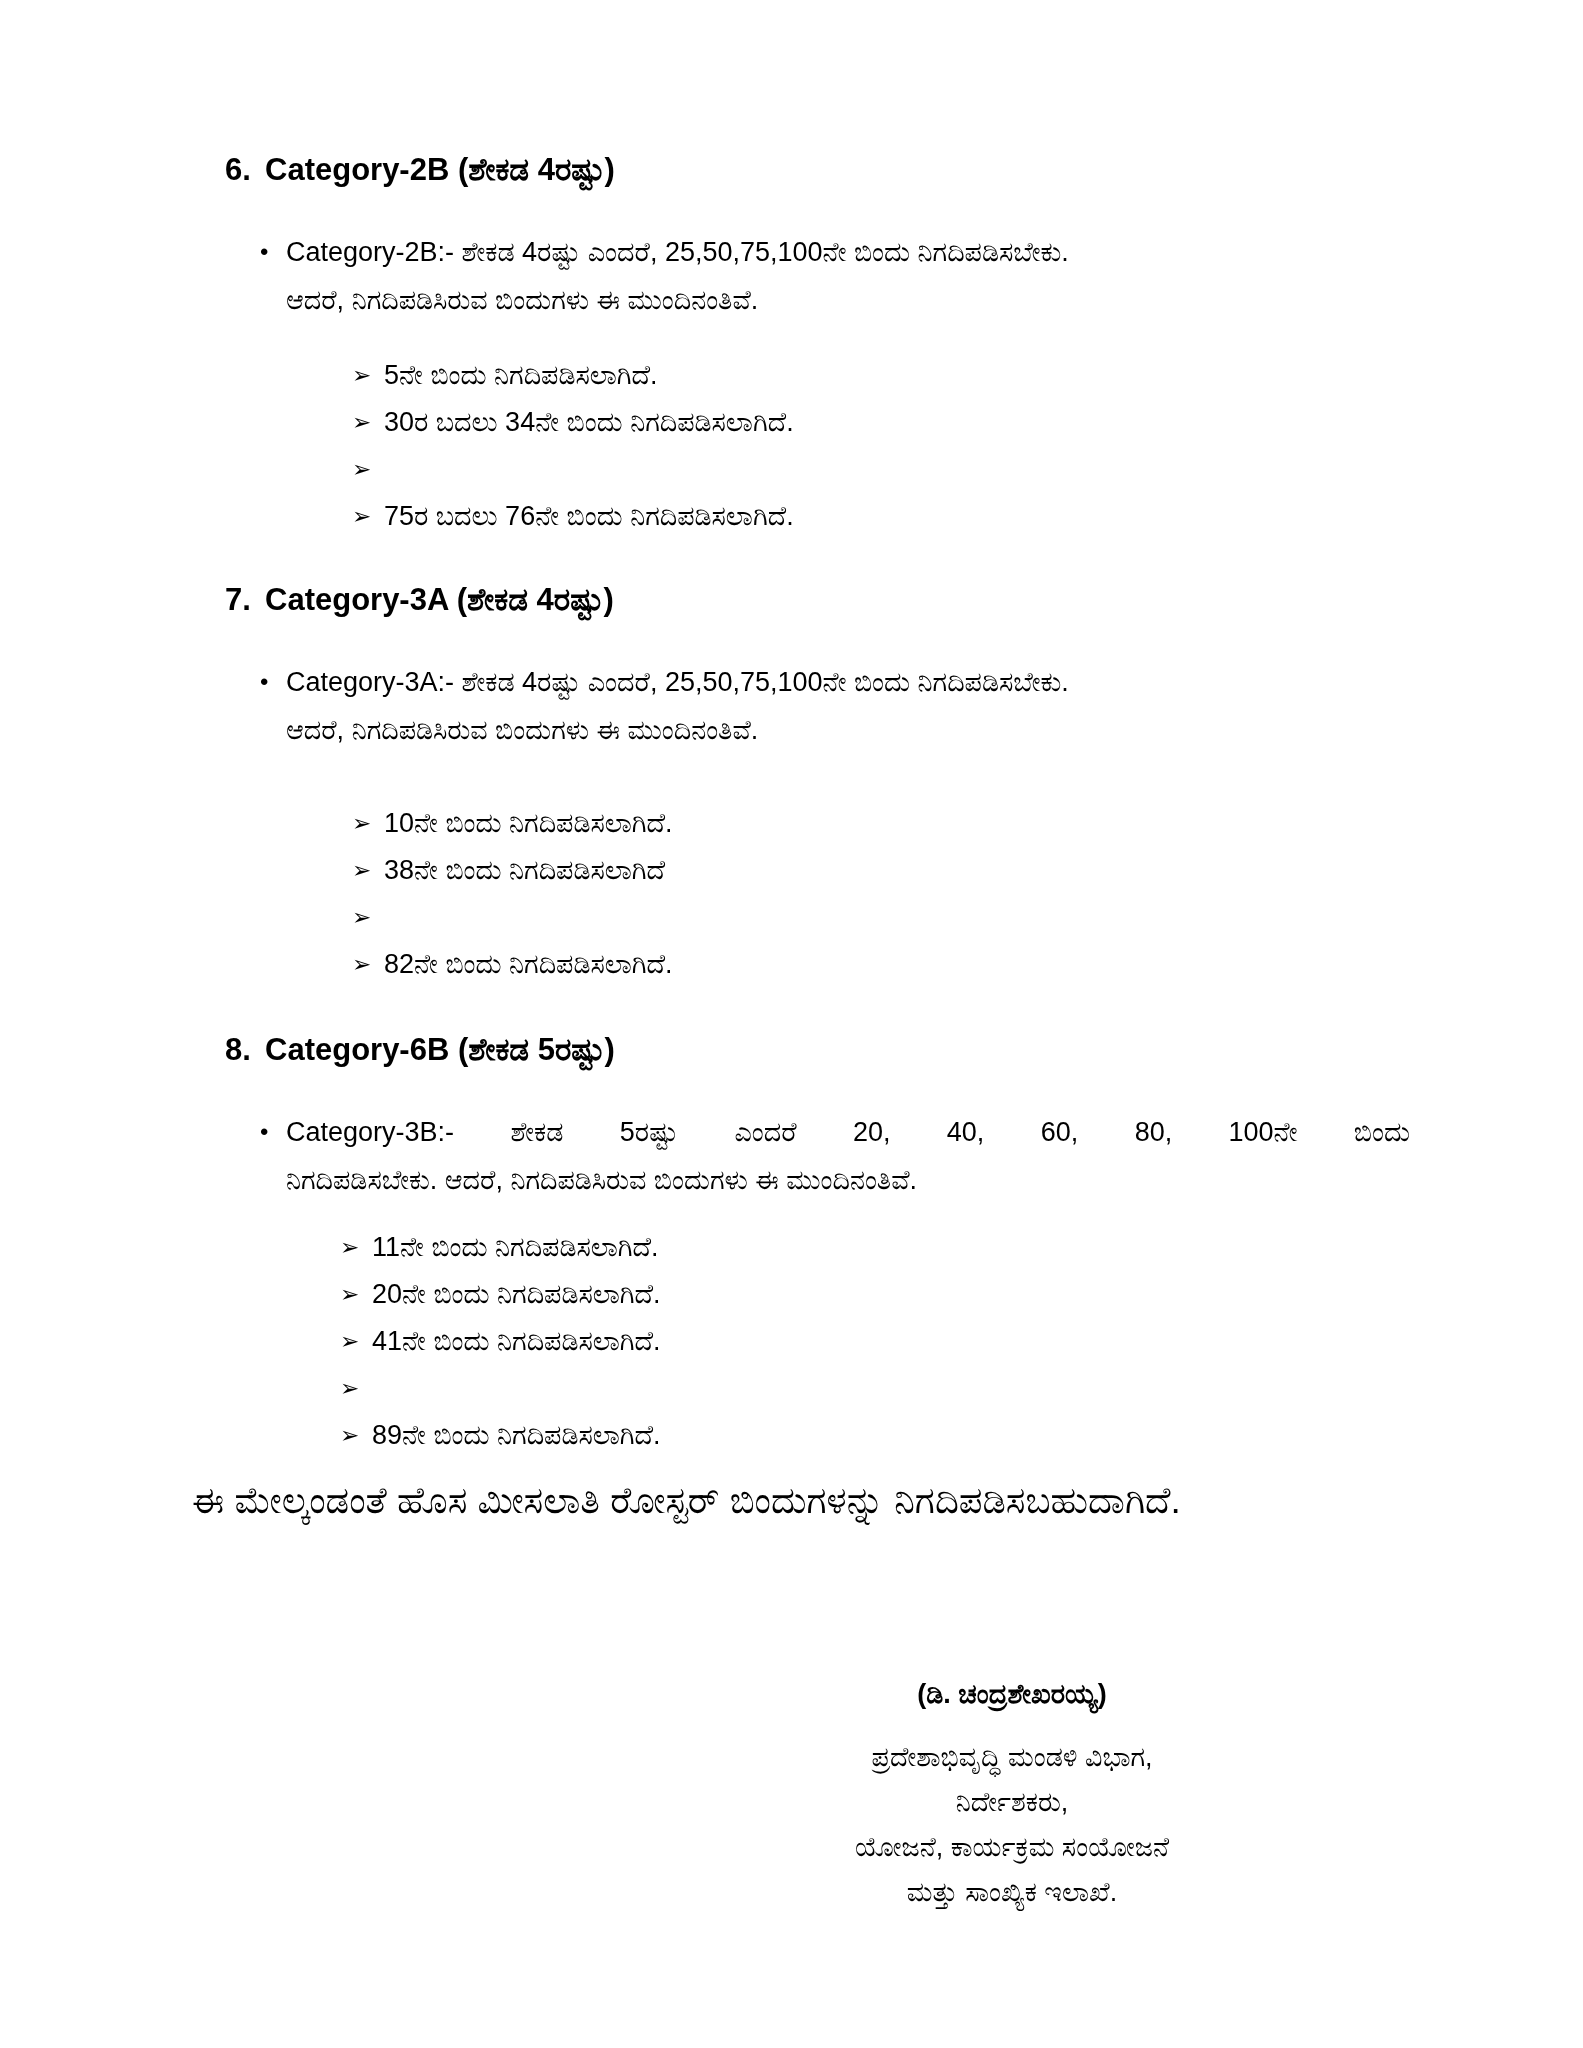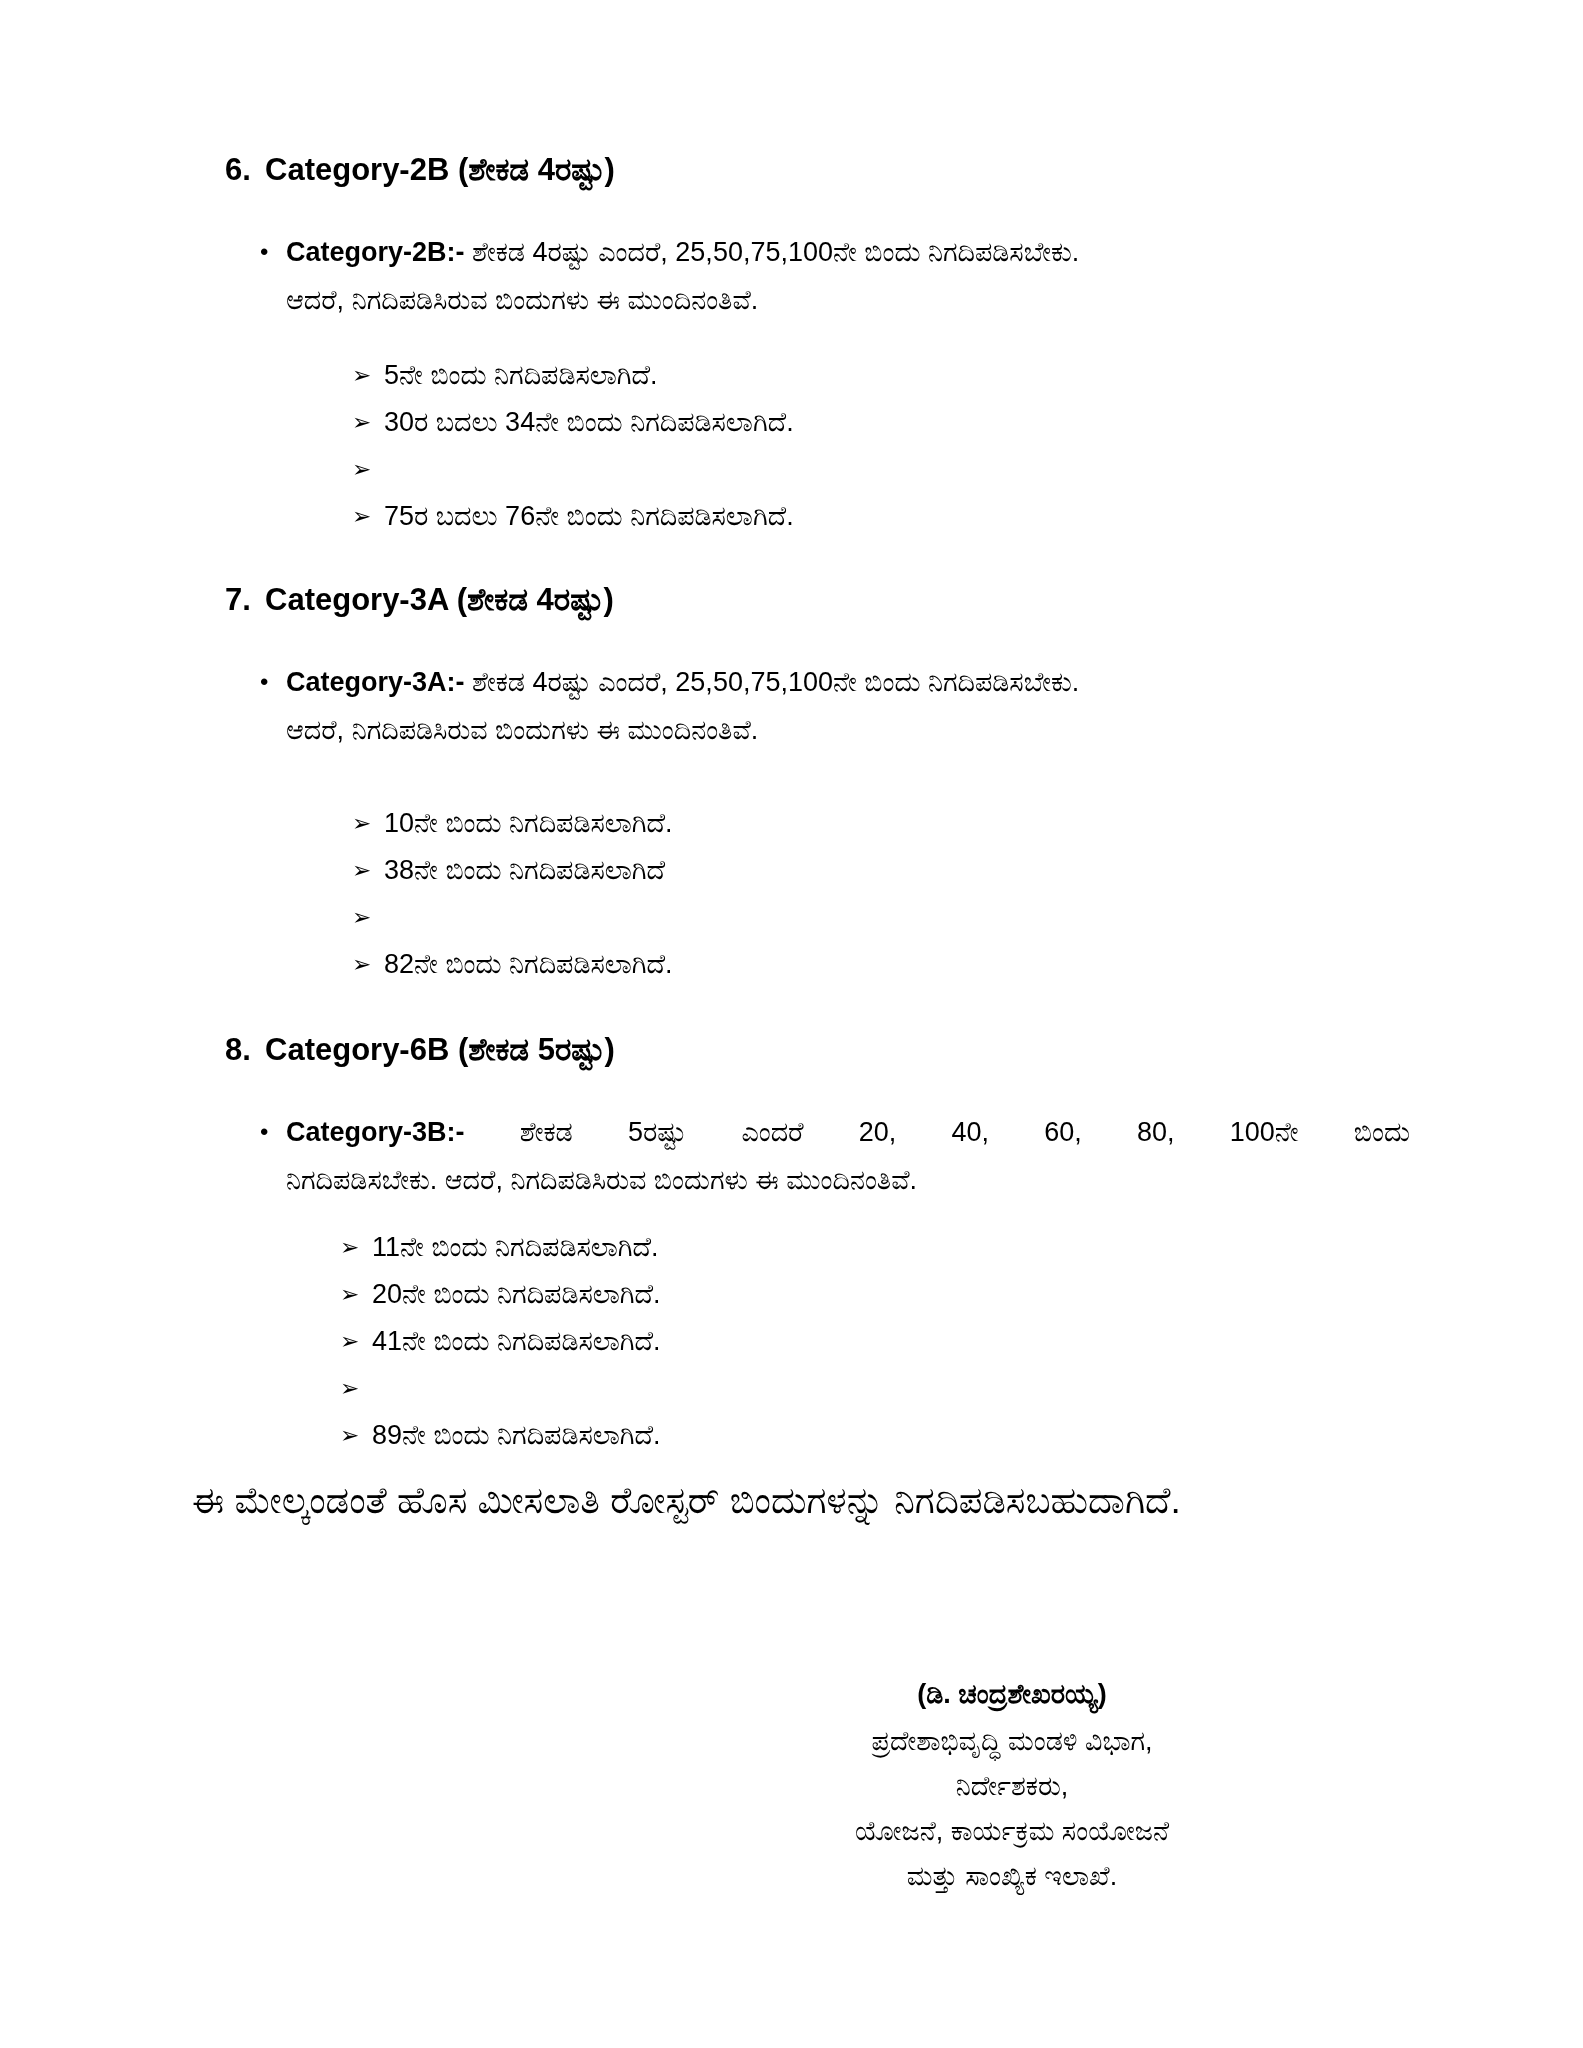--- a/index.html
+++ b/index.html
@@ -45,21 +45,21 @@
     width: 26px;
     flex: 0 0 26px;
     font-size: 24px;
   }
   .para .lines { flex: 1; }
   .para .lines .ln { display: block; }
   .para .lines .ln.spread {
     text-align: justify;
     text-align-last: justify;
   }
-  .para b { font-weight: bold; }
+  .para b { font-weight: normal; }
   
   .sublist {
     list-style: none;
     margin: 28px 0 0 160px;
     padding: 0;
     font-size: 27px;
     line-height: 47px;
   }
   .sublist li { display: flex; }
   .sublist .arrow {
@@ -79,21 +79,21 @@
   .signature {
     margin-top: 148px;
     margin-left: 590px;
     width: 460px;
     text-align: center;
     font-size: 27px;
     line-height: 45px;
   }
   .signature .name {
     font-weight: bold;
-    margin-bottom: 2px;
+    margin-bottom: 18px;
   }
 </style>
 </head>
 <body>
 
 <div class="page">
 
   <div class="section">
     <div class="heading">
       <span class="num">6.</span>

